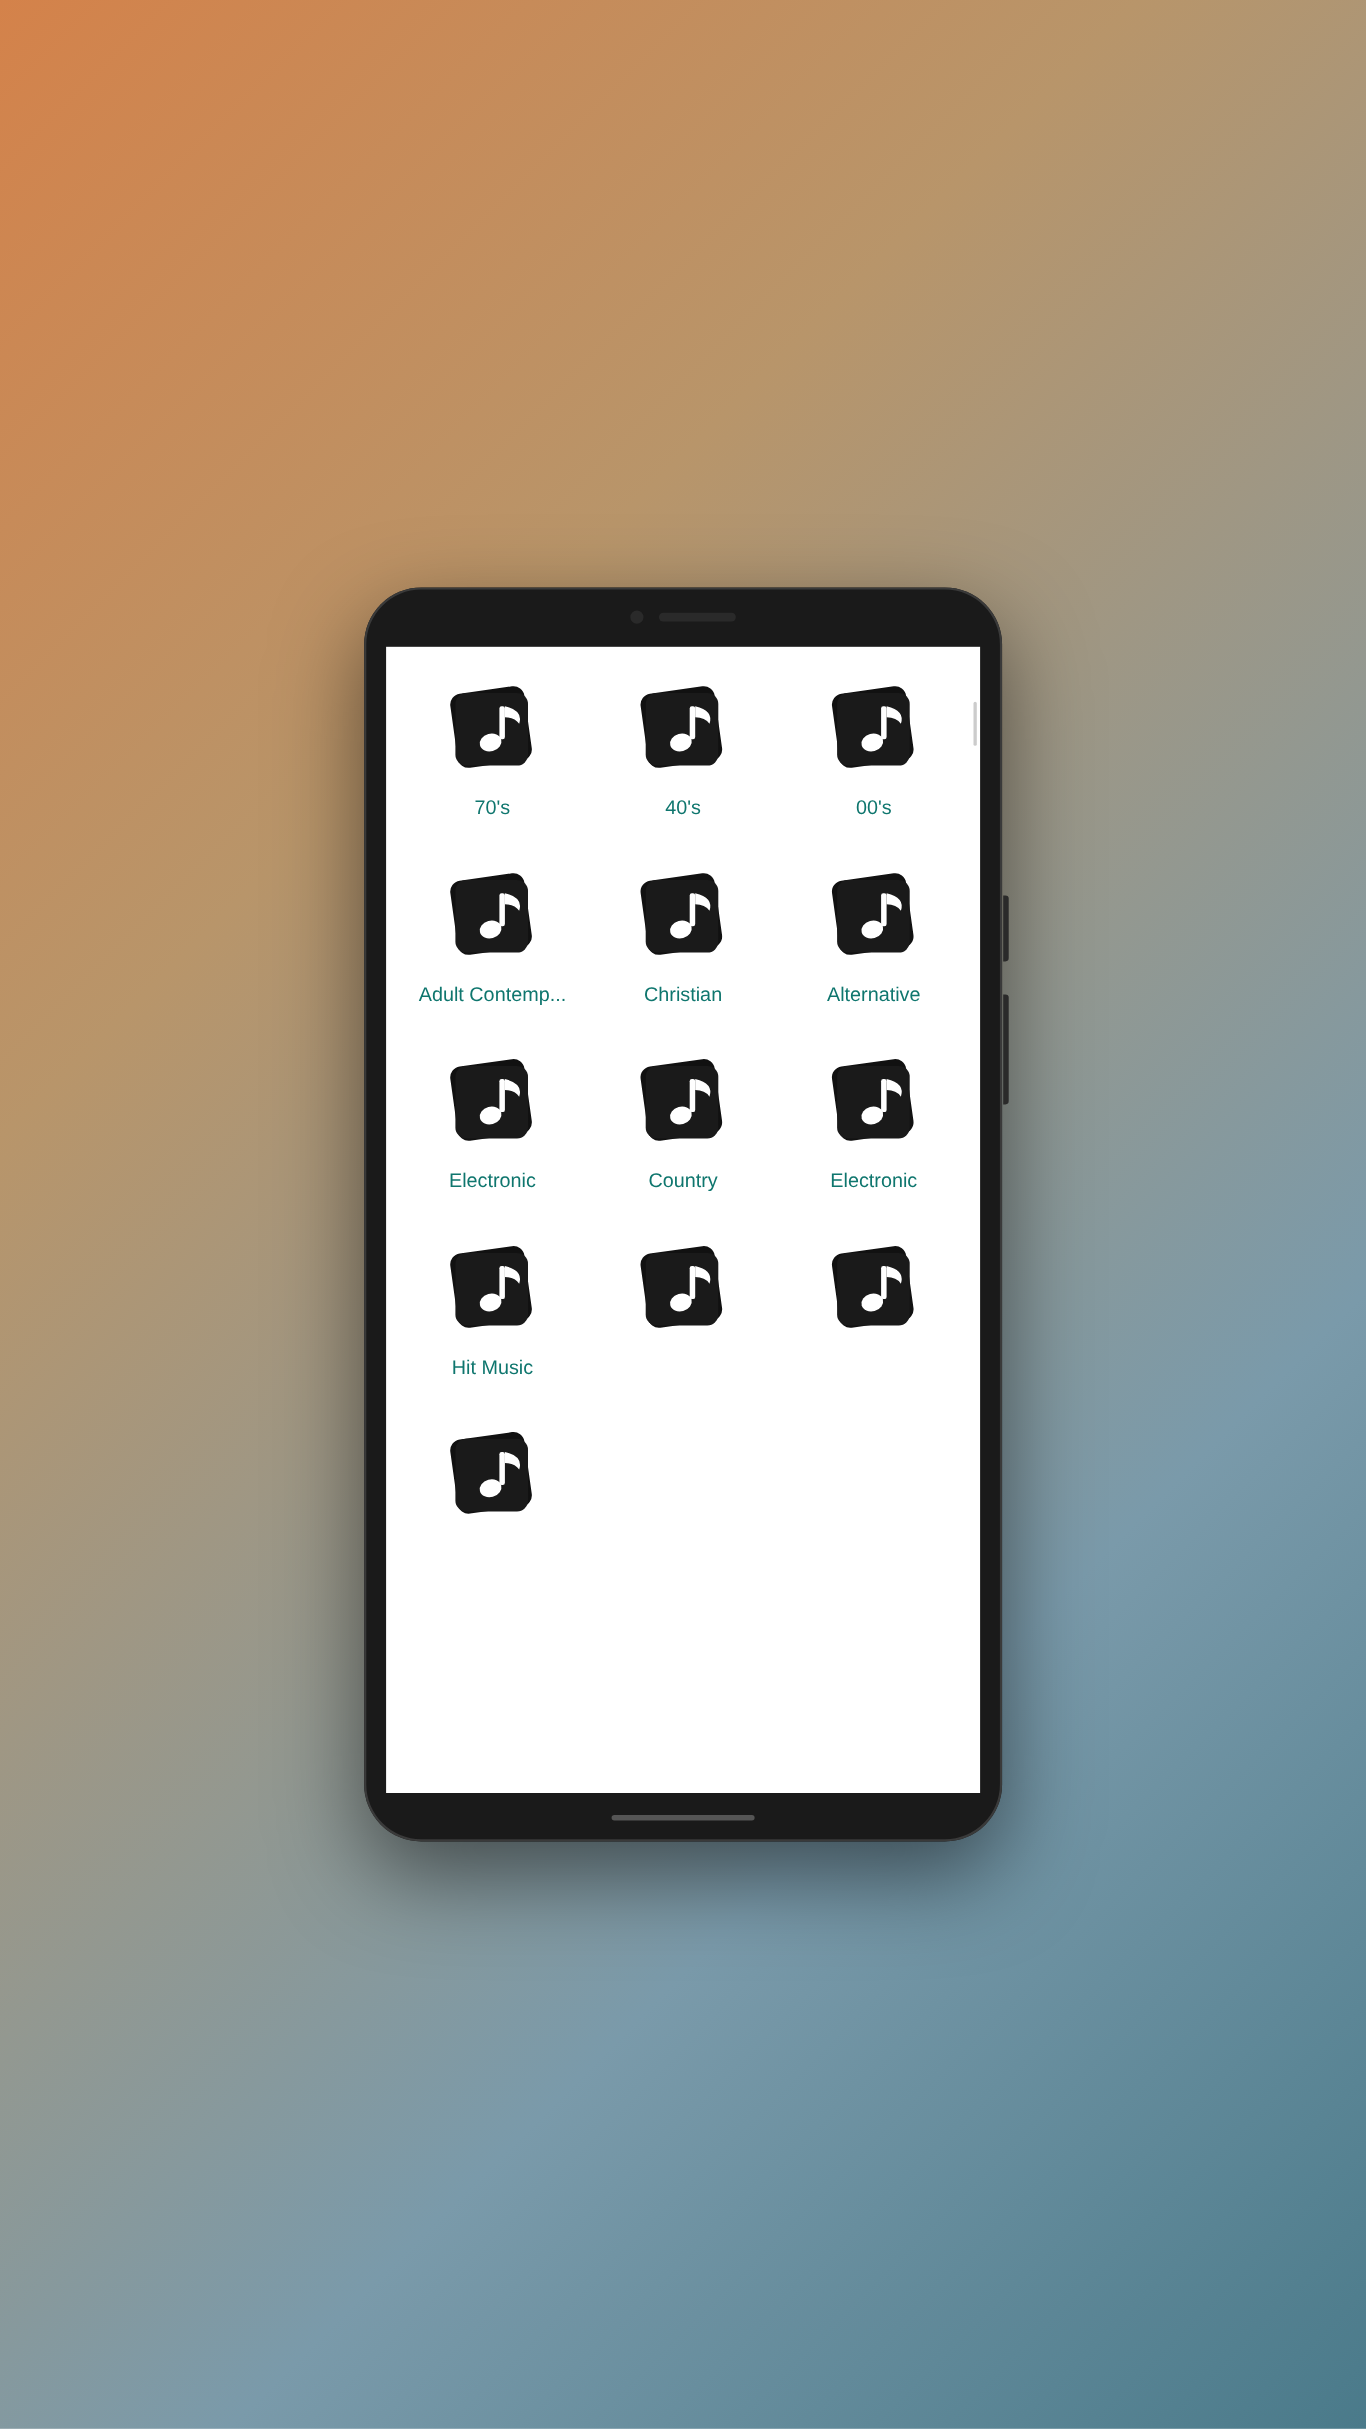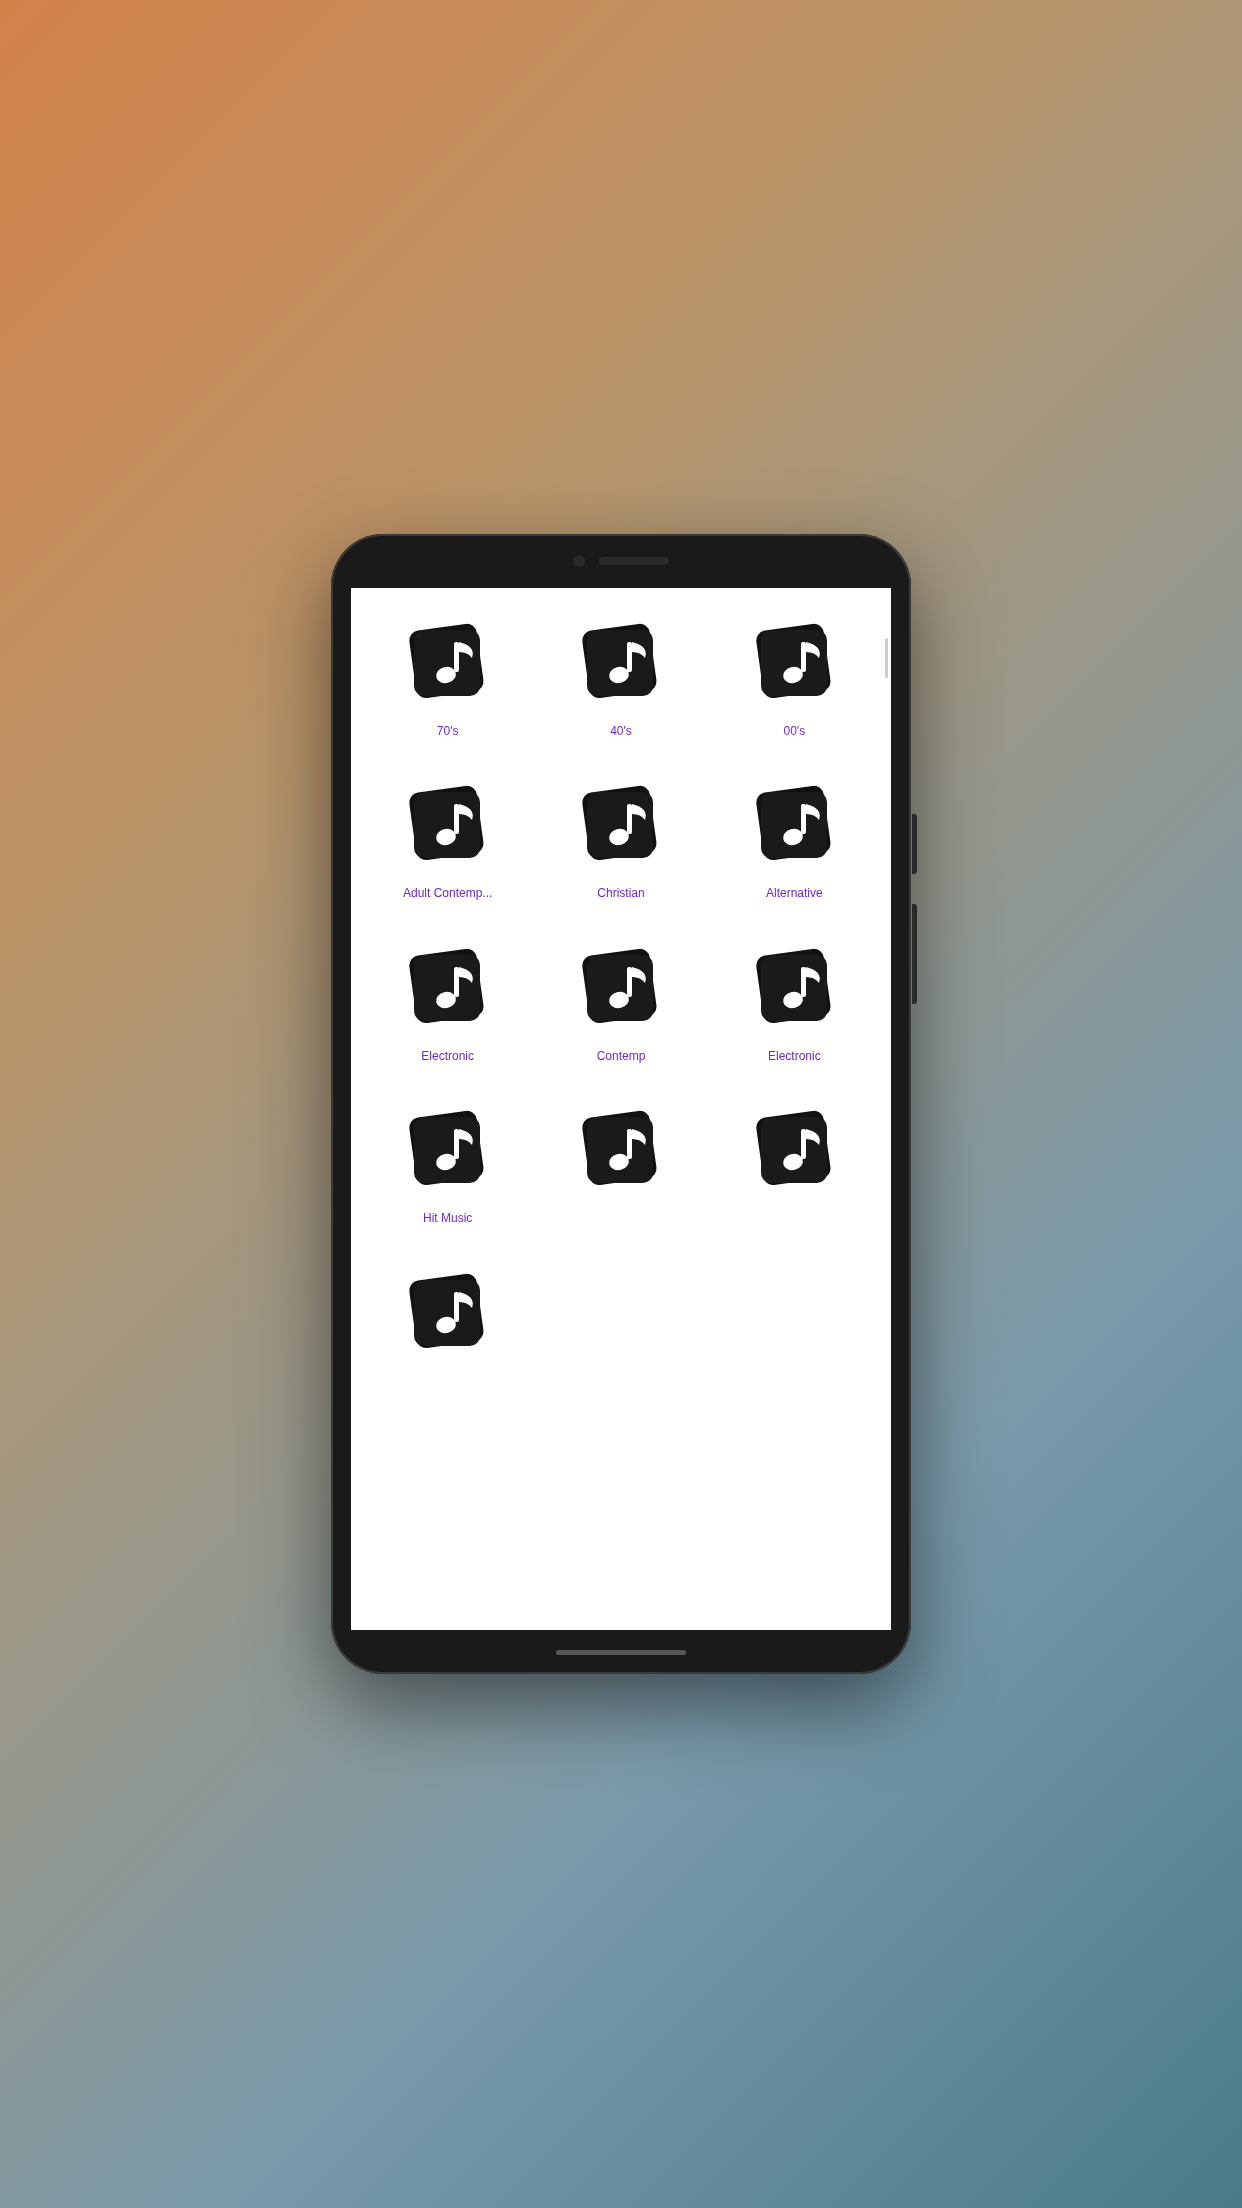--- a/index.html
+++ b/index.html
@@ -86,23 +86,23 @@
       position: relative;
       margin-bottom: 14px;
     }
 
     .music-icon svg {
       width: 100%;
       height: 100%;
     }
 
     .genre-label {
-      font-size: 12px;
+      font-size: 18px;
       font-weight: 400;
-      color: #6d28d9;
+      color: #0f766e;
       text-align: left;
       line-height: 1.2;
     }
 
     .phone-bottom-bar {
       height: 44px;
       width: 100%;
       display: flex;
       justify-content: center;
       align-items: center;
@@ -295,21 +295,21 @@
 
       <g transform="translate(26, 18)">
 
         <rect x="28" y="4" width="5" height="30" rx="2" fill="white"></rect>
 
         <path d="M33 4 Q50 8 46 20 Q42 14 33 14" fill="white"></path>
 
         <ellipse cx="20" cy="37" rx="10" ry="8" fill="white" transform="rotate(-15 20 37)"></ellipse>
       </g>
     </svg></div>
-            <div class="genre-label">Contemp</div>
+            <div class="genre-label">Country</div>
           </div>
           <div class="genre-item">
             <div class="music-icon"><svg viewBox="0 0 95 90" fill="none" xmlns="http://www.w3.org/2000/svg">
 
       <rect x="8" y="12" width="68" height="68" rx="10" fill="#111111" transform="rotate(-8 8 12)"></rect>
 
       <rect x="14" y="10" width="66" height="66" rx="10" fill="#1a1a1a"></rect>
 
       <g transform="translate(26, 18)">
 

